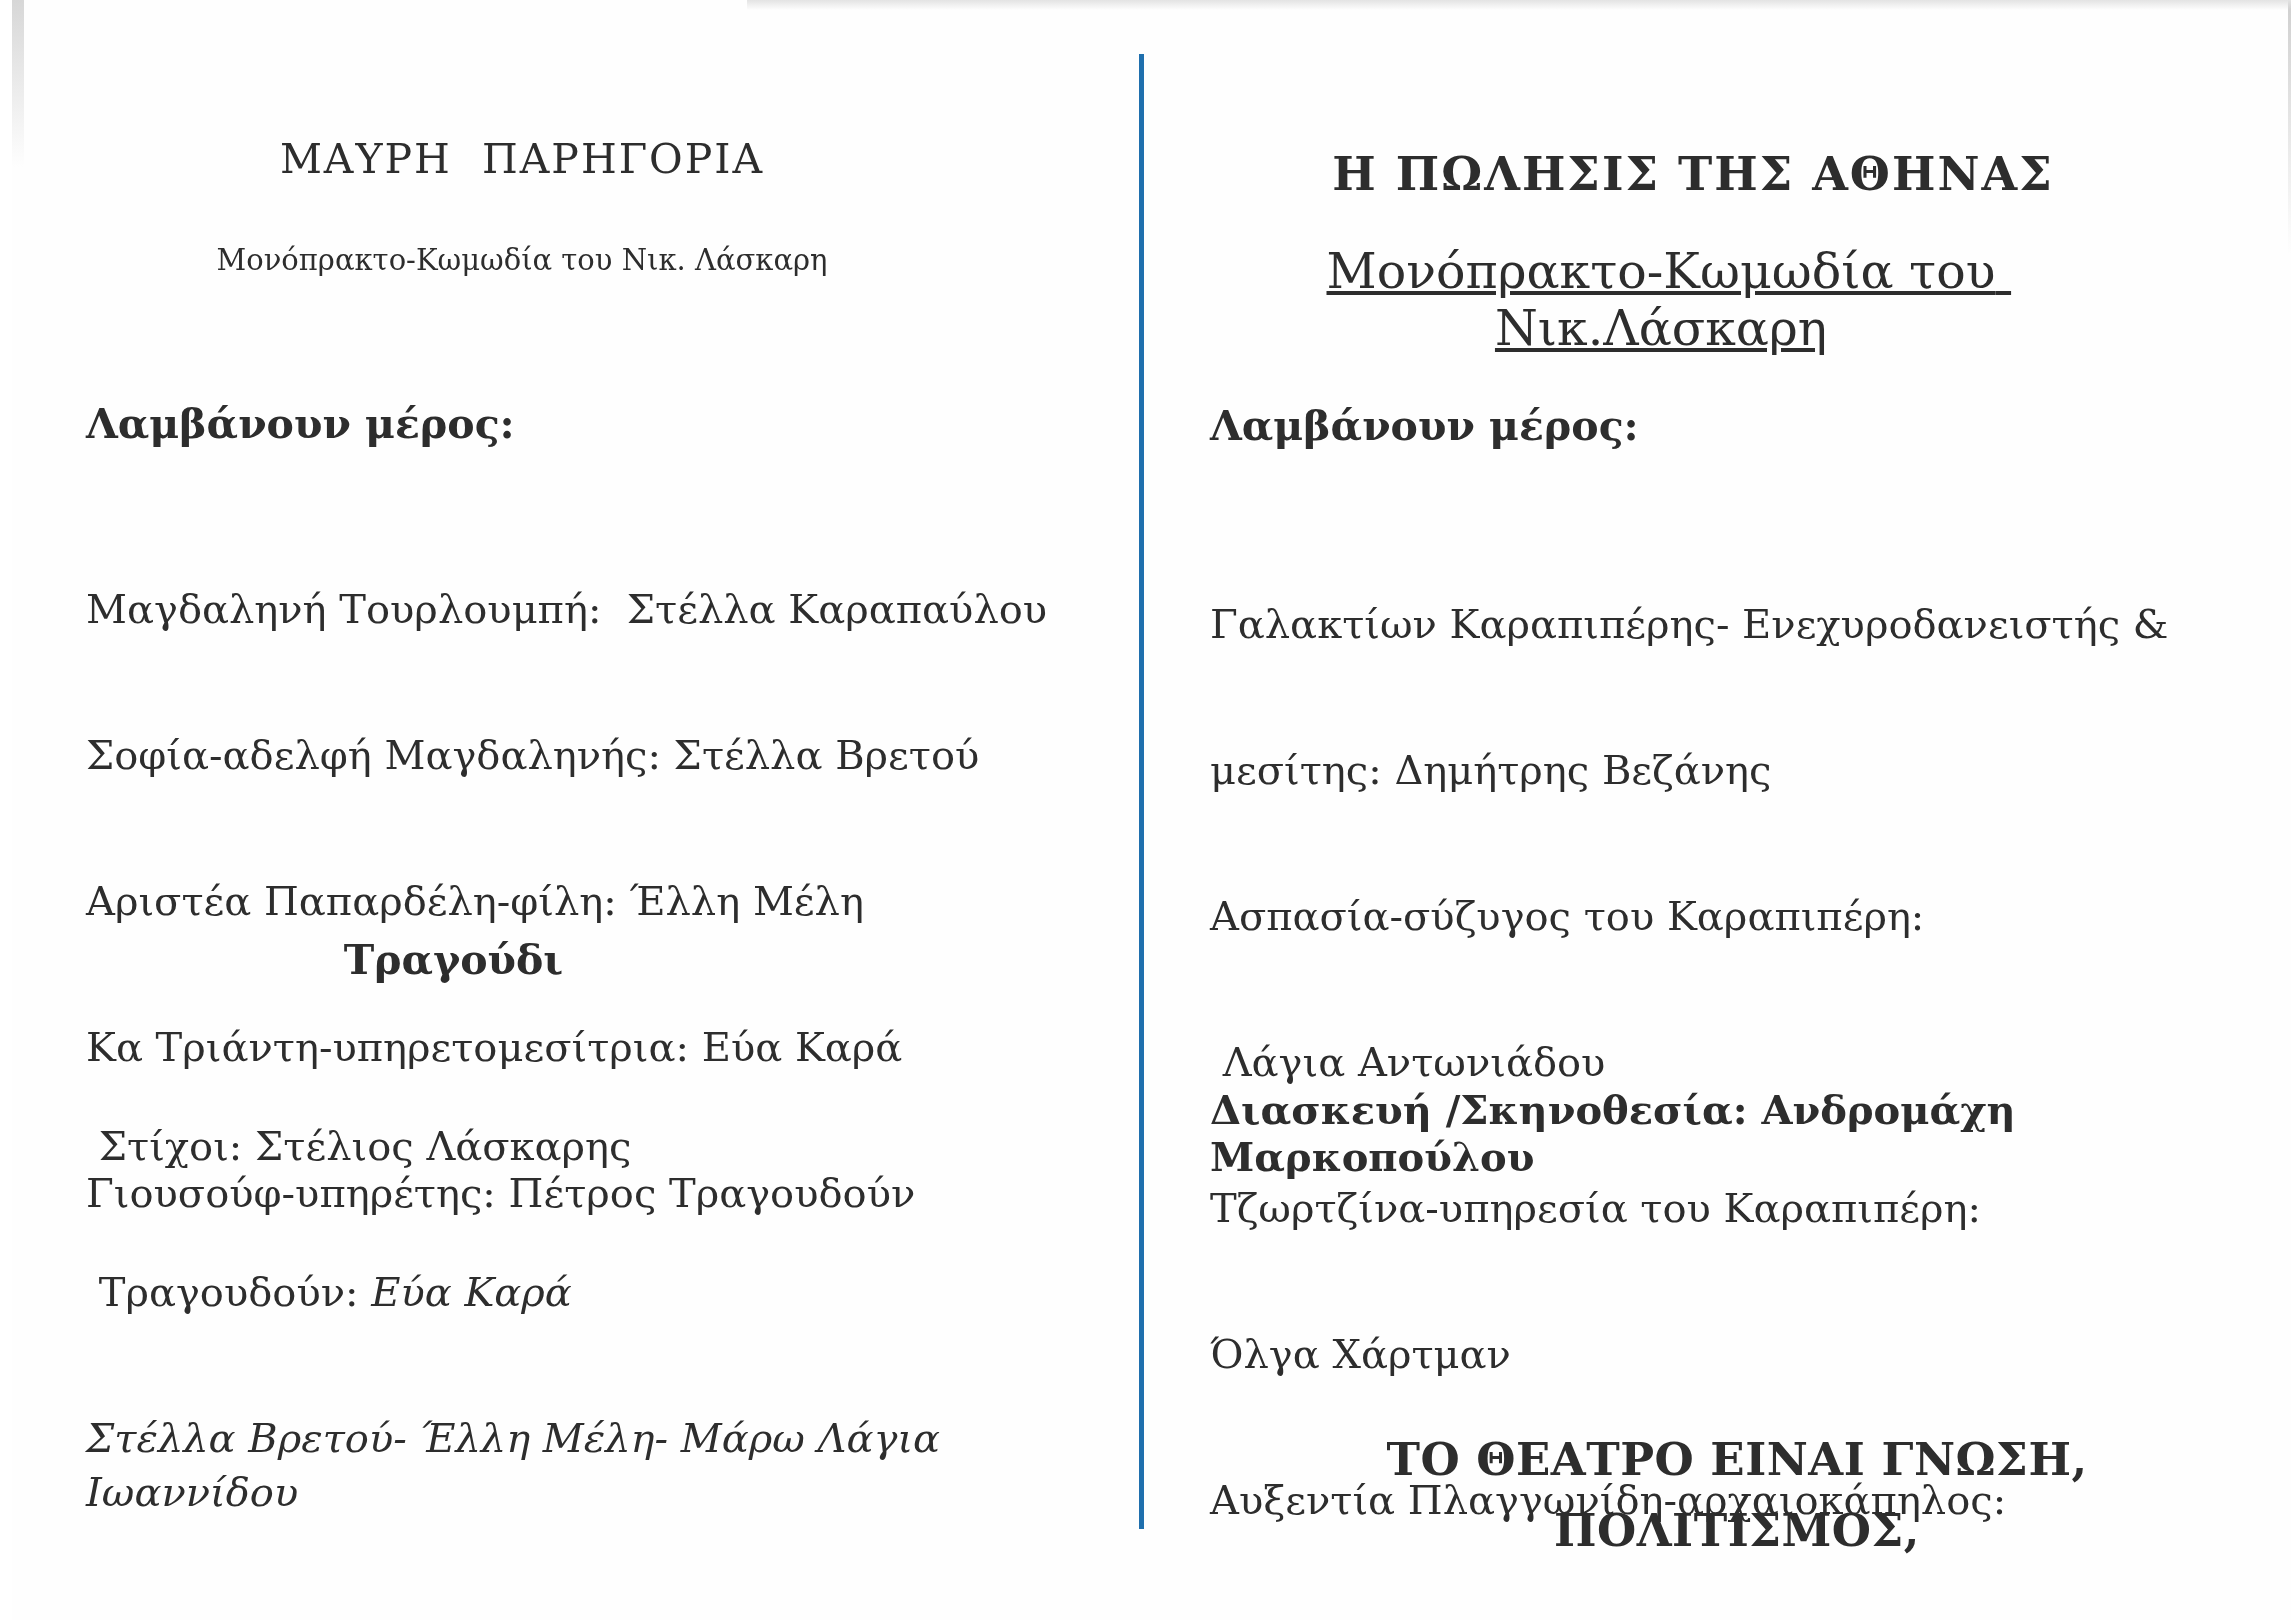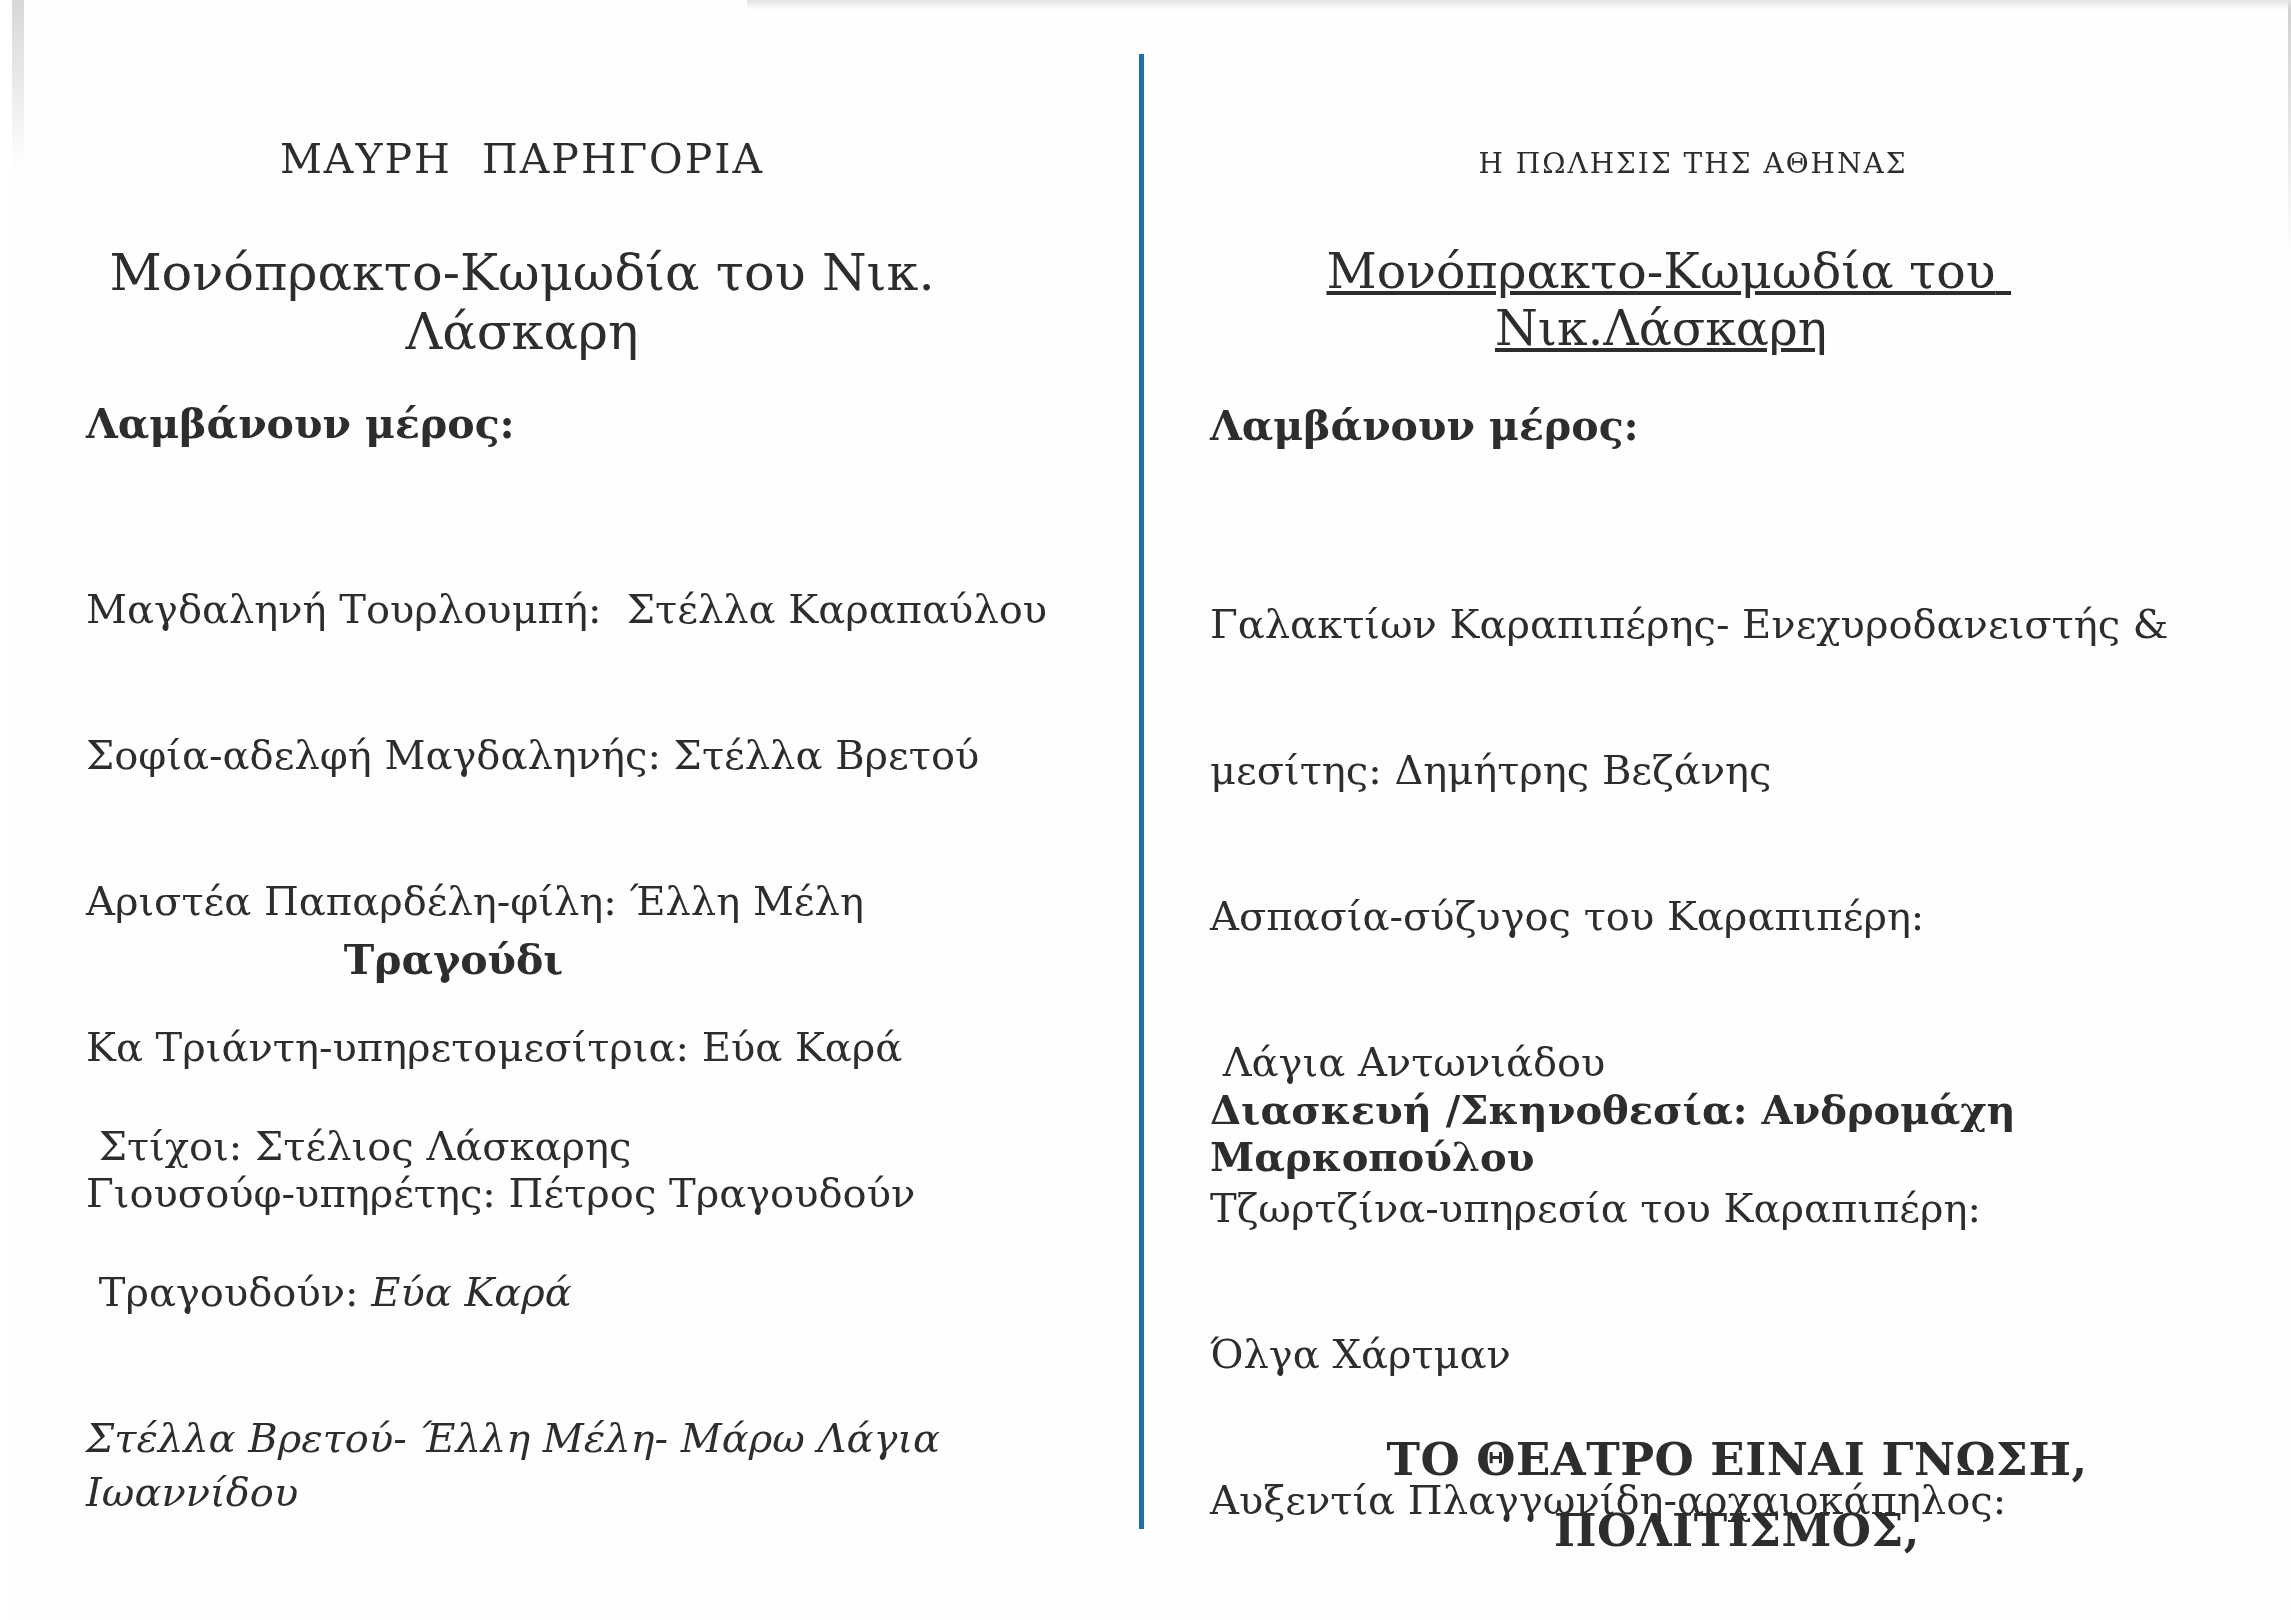--- a/index.html
+++ b/index.html
@@ -39,28 +39,28 @@
     width: 4.9px;
     height: 1475px;
   }
   .txt { position: absolute; white-space: pre-wrap; }
   .center { text-align: center; }
   .bold { font-weight: bold; }
   .italic { font-style: italic; }
 
   
   .l-title        { left: 69px;  top: 135px;  width: 882px; font-size: 41px; letter-spacing: 2px; }
-  .l-subtitle     { left: 69px;  top: 243px;  width: 882px; font-size: 51px; }
+  .l-subtitle     { left: 69px;  top: 243px;  width: 882px; font-size: 29px; }
   .l-cast-heading { left: 74px;  top: 400px;  font-size: 41px; }
   .l-cast         { left: 74px;  top: 490px;  width: 1019px; font-size: 40px; }
   .l-song-heading { left: 69px;  top: 936px;  width: 745px;  font-size: 41px; }
   .l-song         { left: 74px;  top: 1027px; width: 1019px; font-size: 40px; }
 
   
-  .r-title        { left: 1191px; top: 147px;  width: 980px; font-size: 28px; letter-spacing: 2px; }
+  .r-title        { left: 1191px; top: 147px;  width: 980px; font-size: 46px; letter-spacing: 2px; font-weight: bold; }
   .r-subtitle     { left: 1159px; top: 243px;  width: 980px; font-size: 49px; text-decoration: underline; }
   .r-cast-heading { left: 1198px; top: 402px;  font-size: 41px; }
   .r-cast         { left: 1198px; top: 505px;  width: 1068px; font-size: 40px; }
   .r-direction    { left: 1198px; top: 1086px; width: 1088px; font-size: 40px; }
   .r-slogan       { left: 1230px; top: 1282px; width: 990px; font-size: 45px; line-height: 71px; letter-spacing: 0.5px; }
 
   ul.cast-list { list-style: none; margin: 0; padding: 0; }
   ul.cast-list li { line-height: 54px; white-space: pre-wrap; }
   .song-lines div { line-height: 54px; white-space: pre-wrap; }
 </style>

